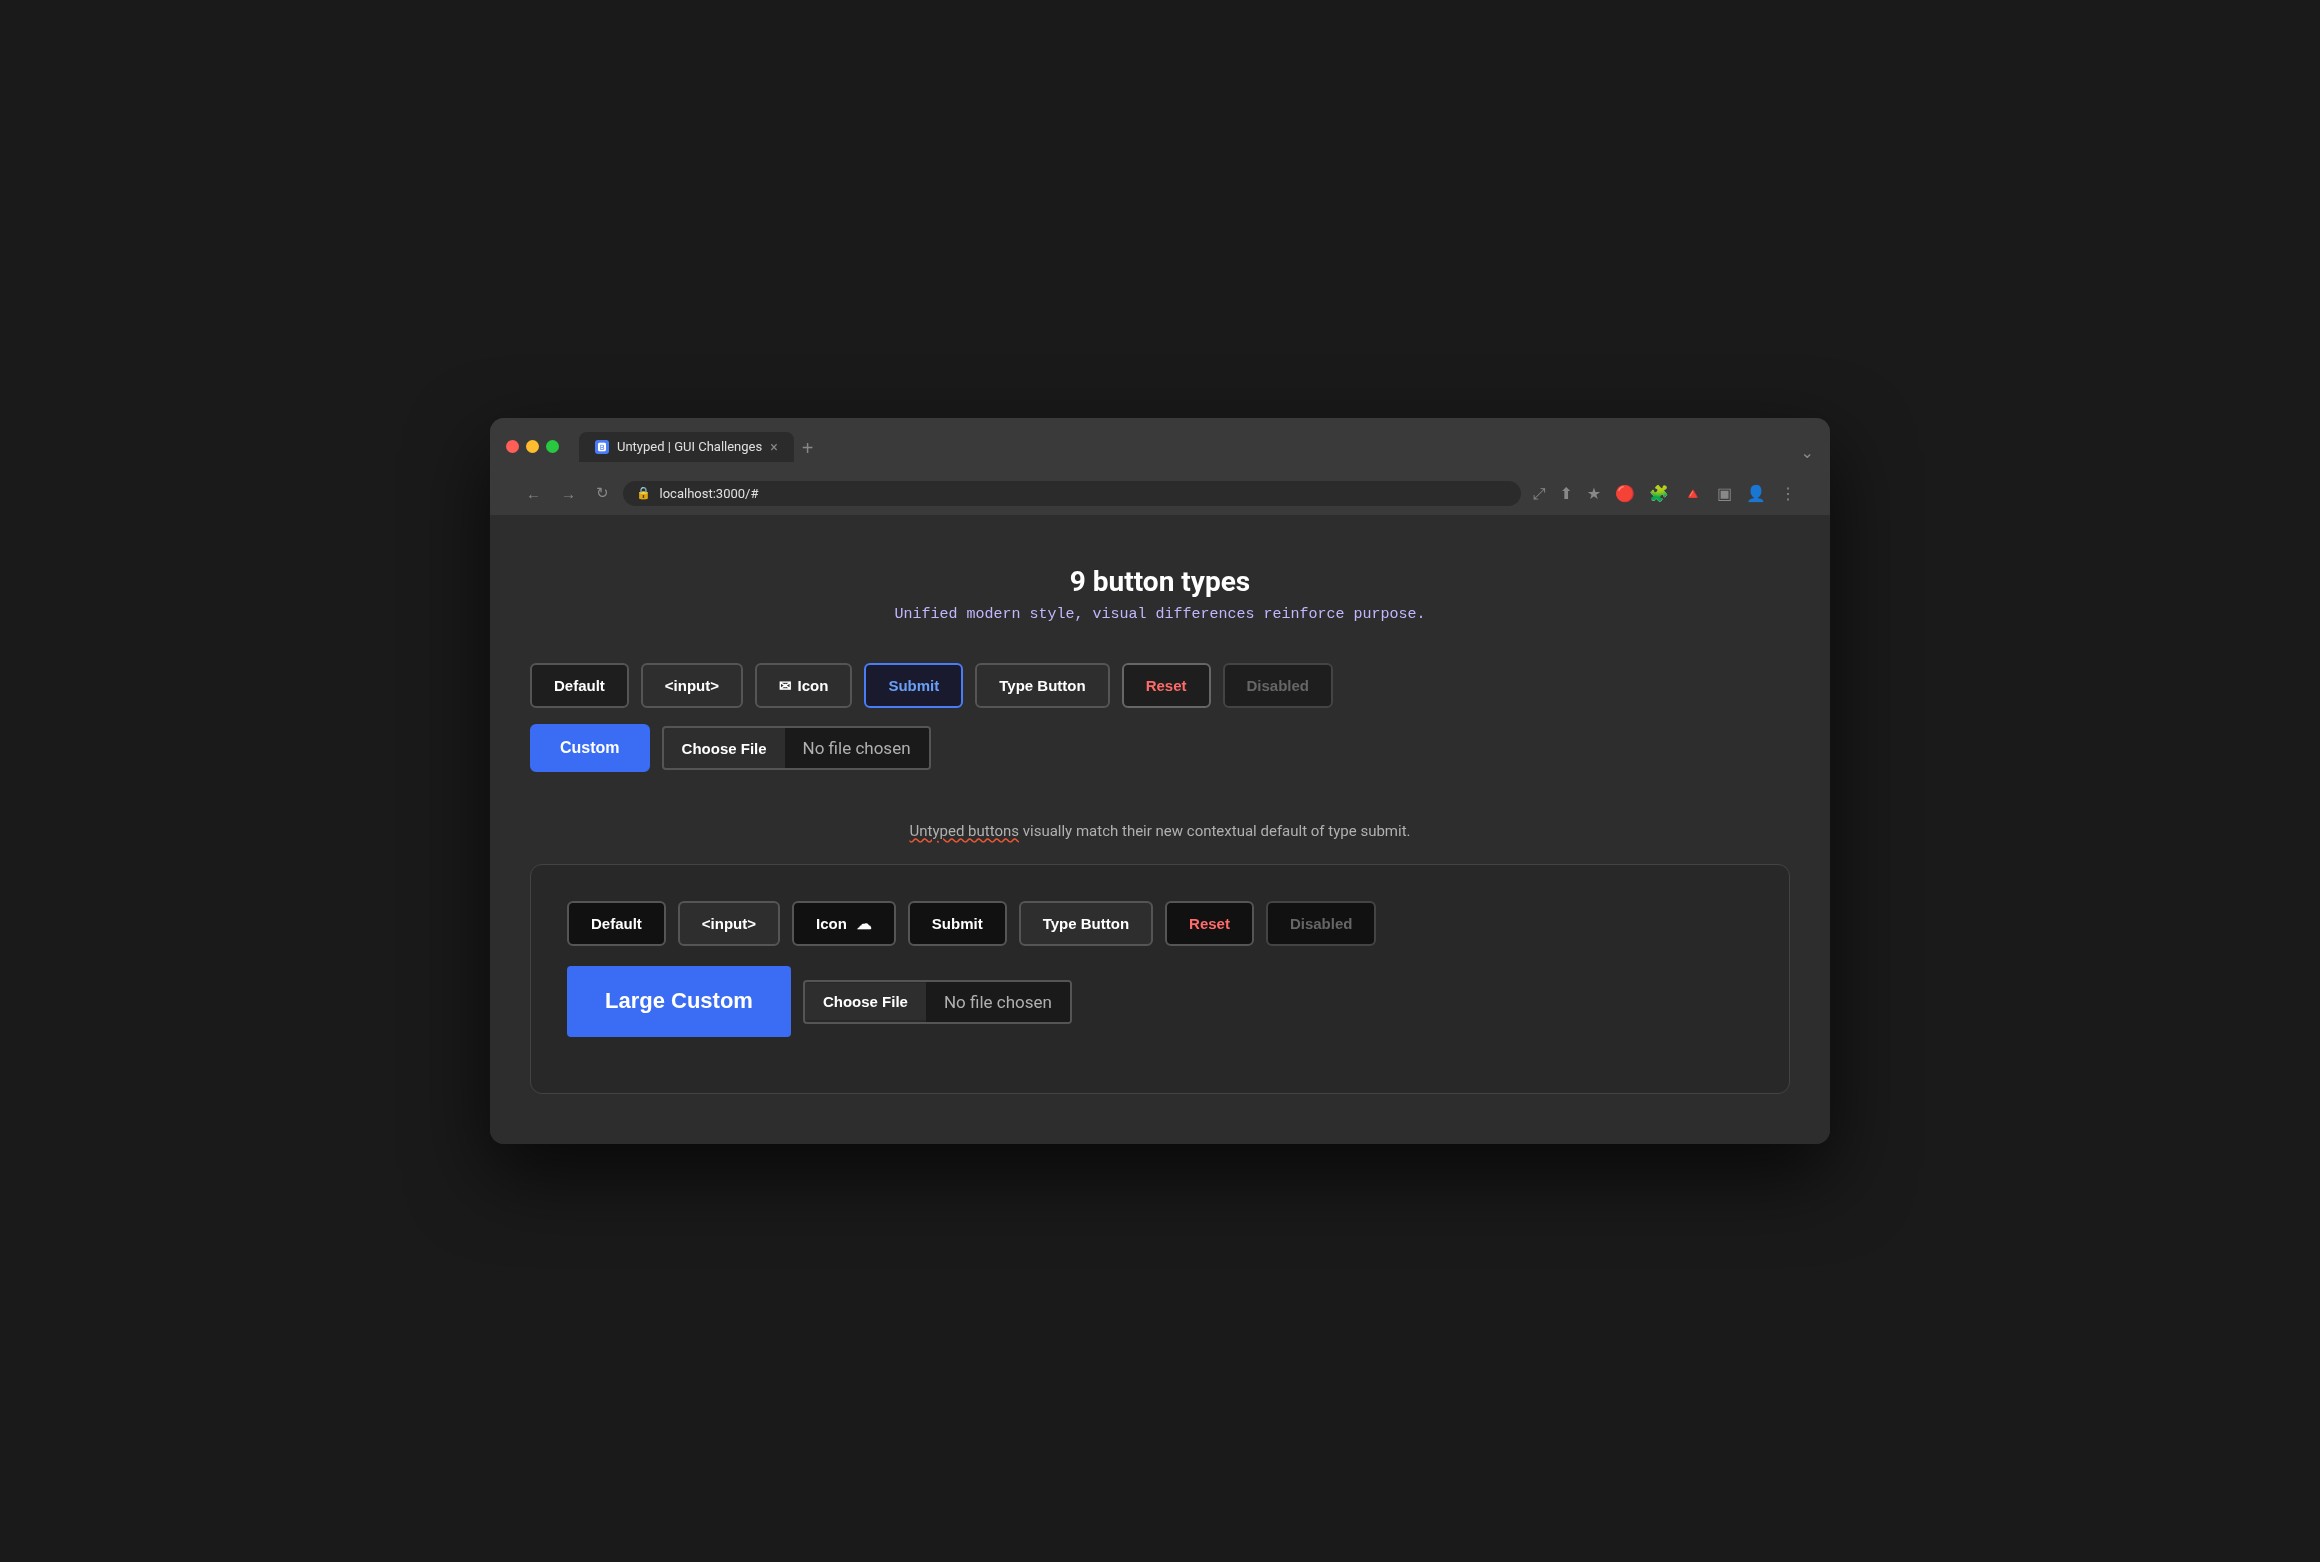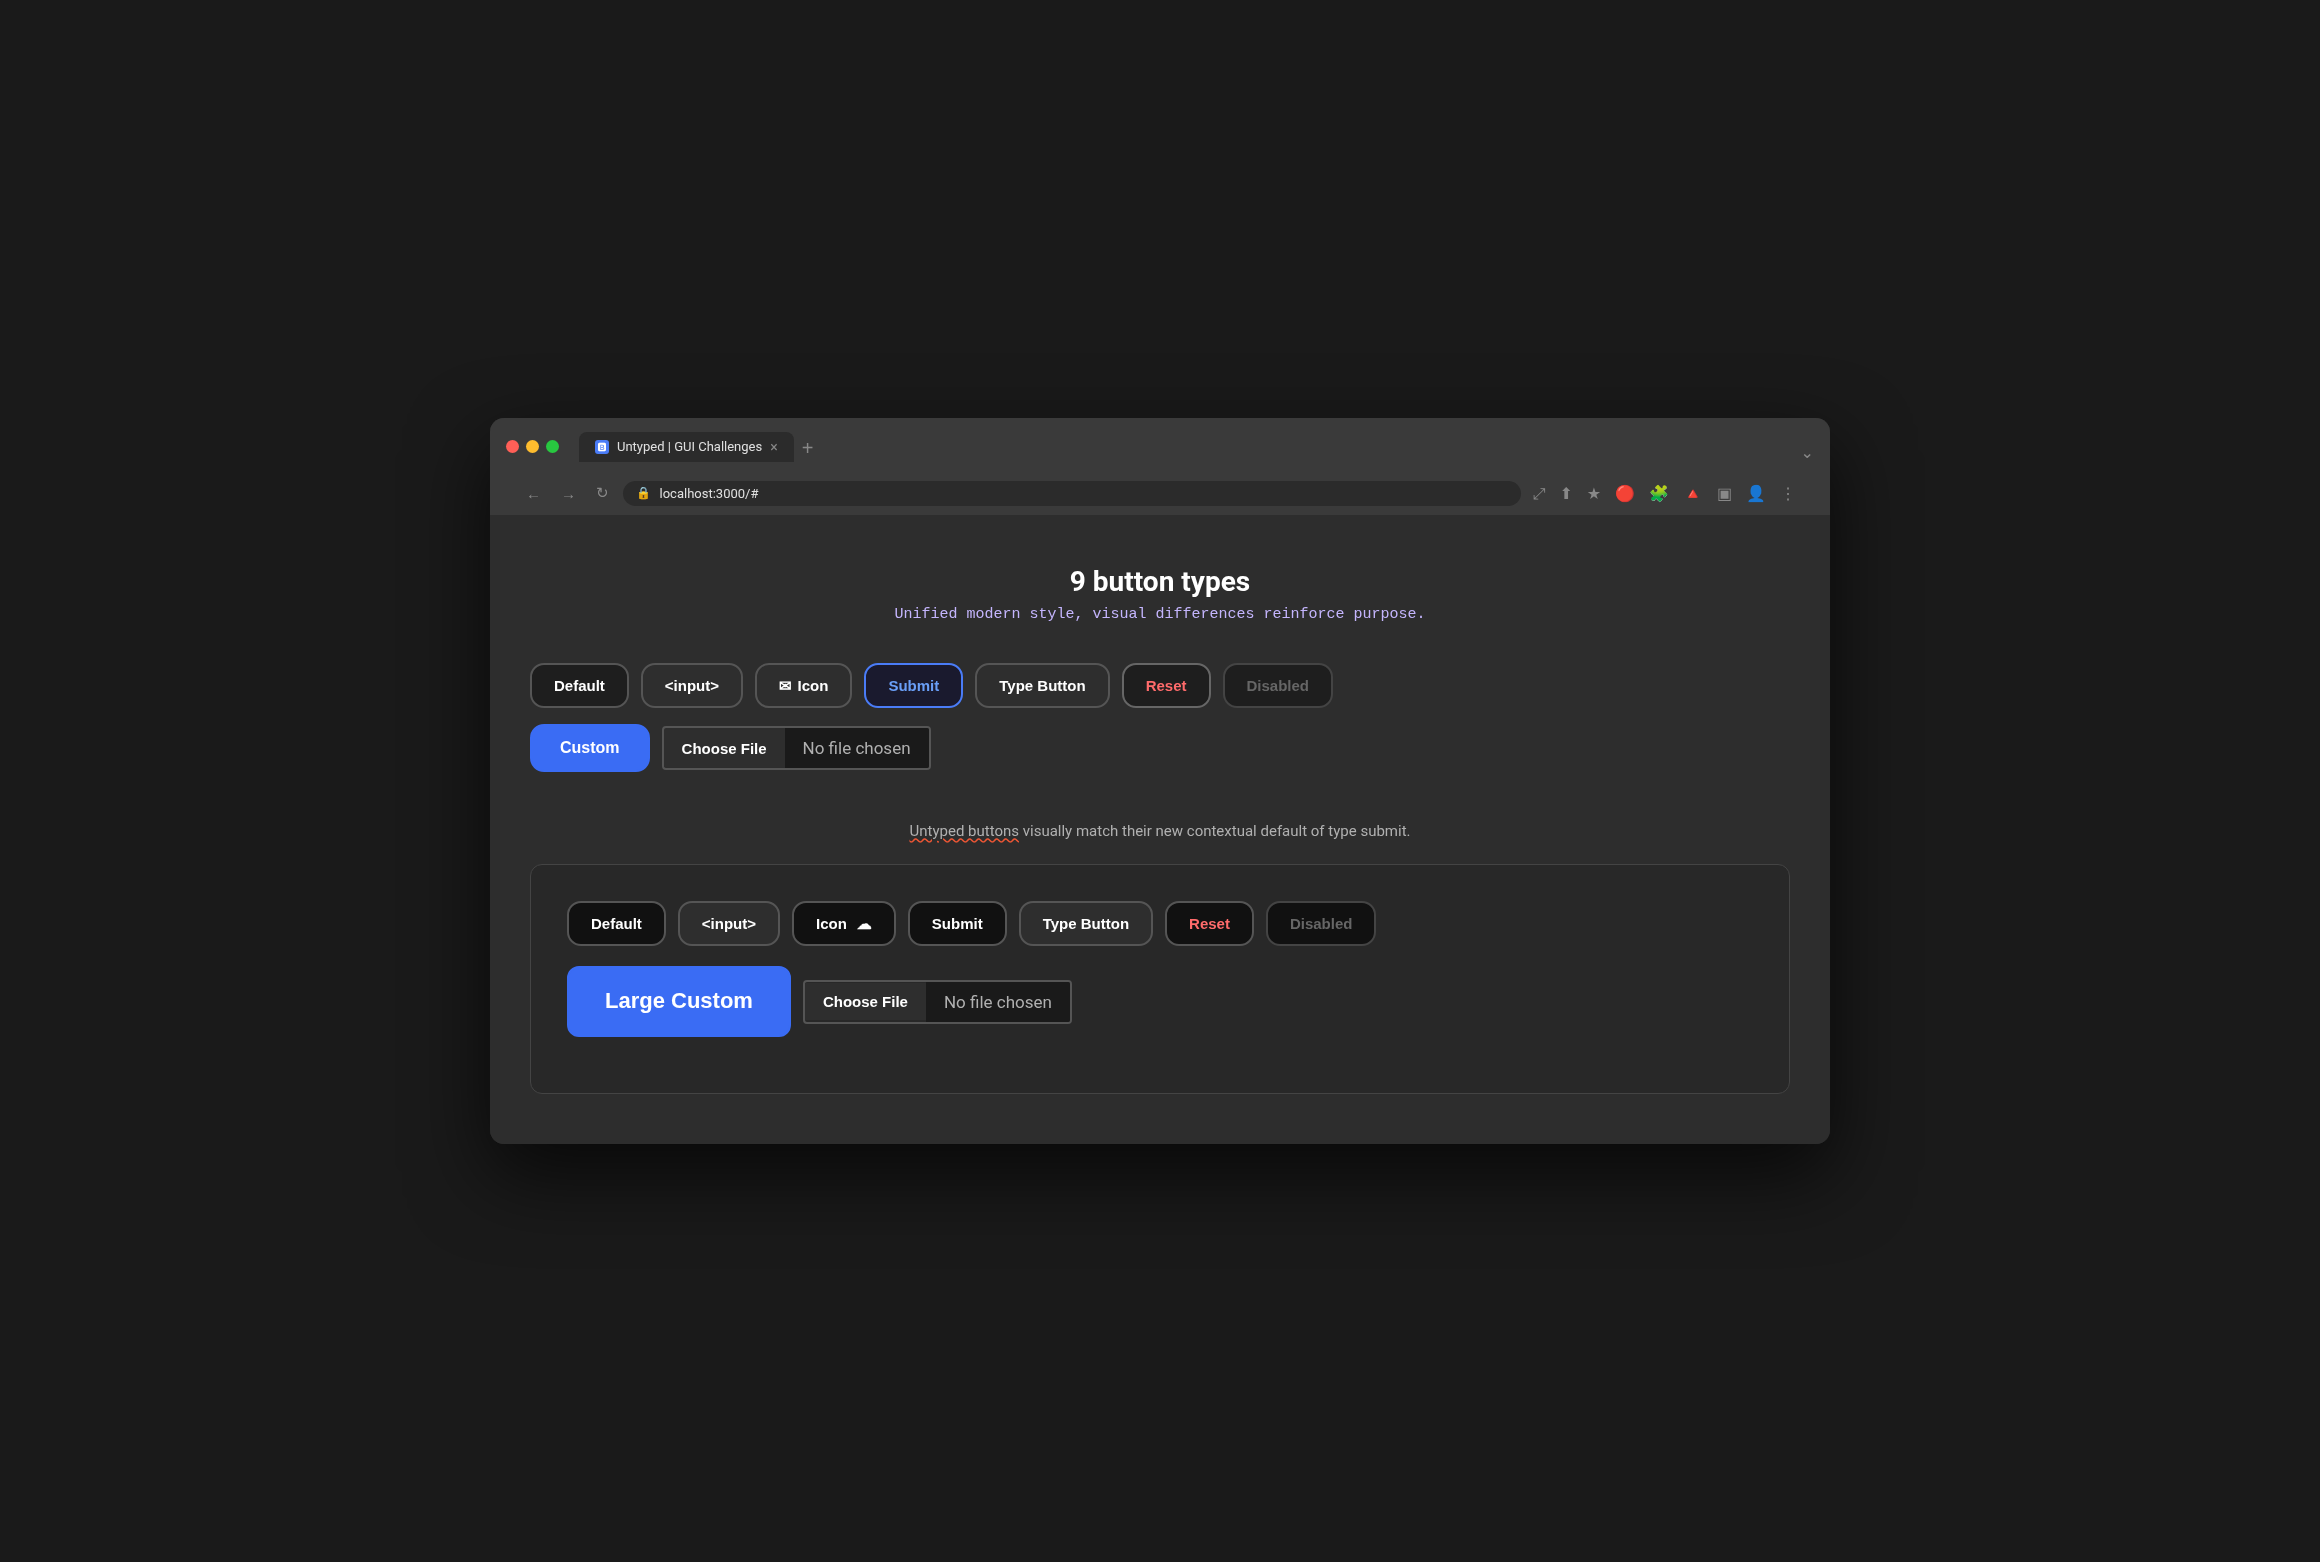--- a/index.html
+++ b/index.html
@@ -189,21 +189,21 @@
       display: flex;
       flex-wrap: wrap;
       gap: 12px;
       align-items: center;
       margin-bottom: 16px;
     }
 
     
     .btn {
       padding: 10px 22px;
-      border-radius: 14px;
+      border-radius: 6px;
       font-size: 15px;
       font-weight: 600;
       cursor: pointer;
       border: 2px solid transparent;
       display: inline-flex;
       align-items: center;
       gap: 6px;
       line-height: 1.4;
     }
 
@@ -259,21 +259,21 @@
       padding: 11px 28px;
     }
 
     .btn-custom-large {
       background: #3a6cf4;
       border-color: #3a6cf4;
       color: #ffffff;
       font-size: 22px;
       font-weight: 800;
       padding: 18px 36px;
-      border-radius: 12px;
+      border-radius: 4px;
     }
 
     
     .file-input-wrapper {
       display: inline-flex;
       align-items: center;
       border-radius: 4px;
       overflow: hidden;
       border: 2px solid #555;
     }

